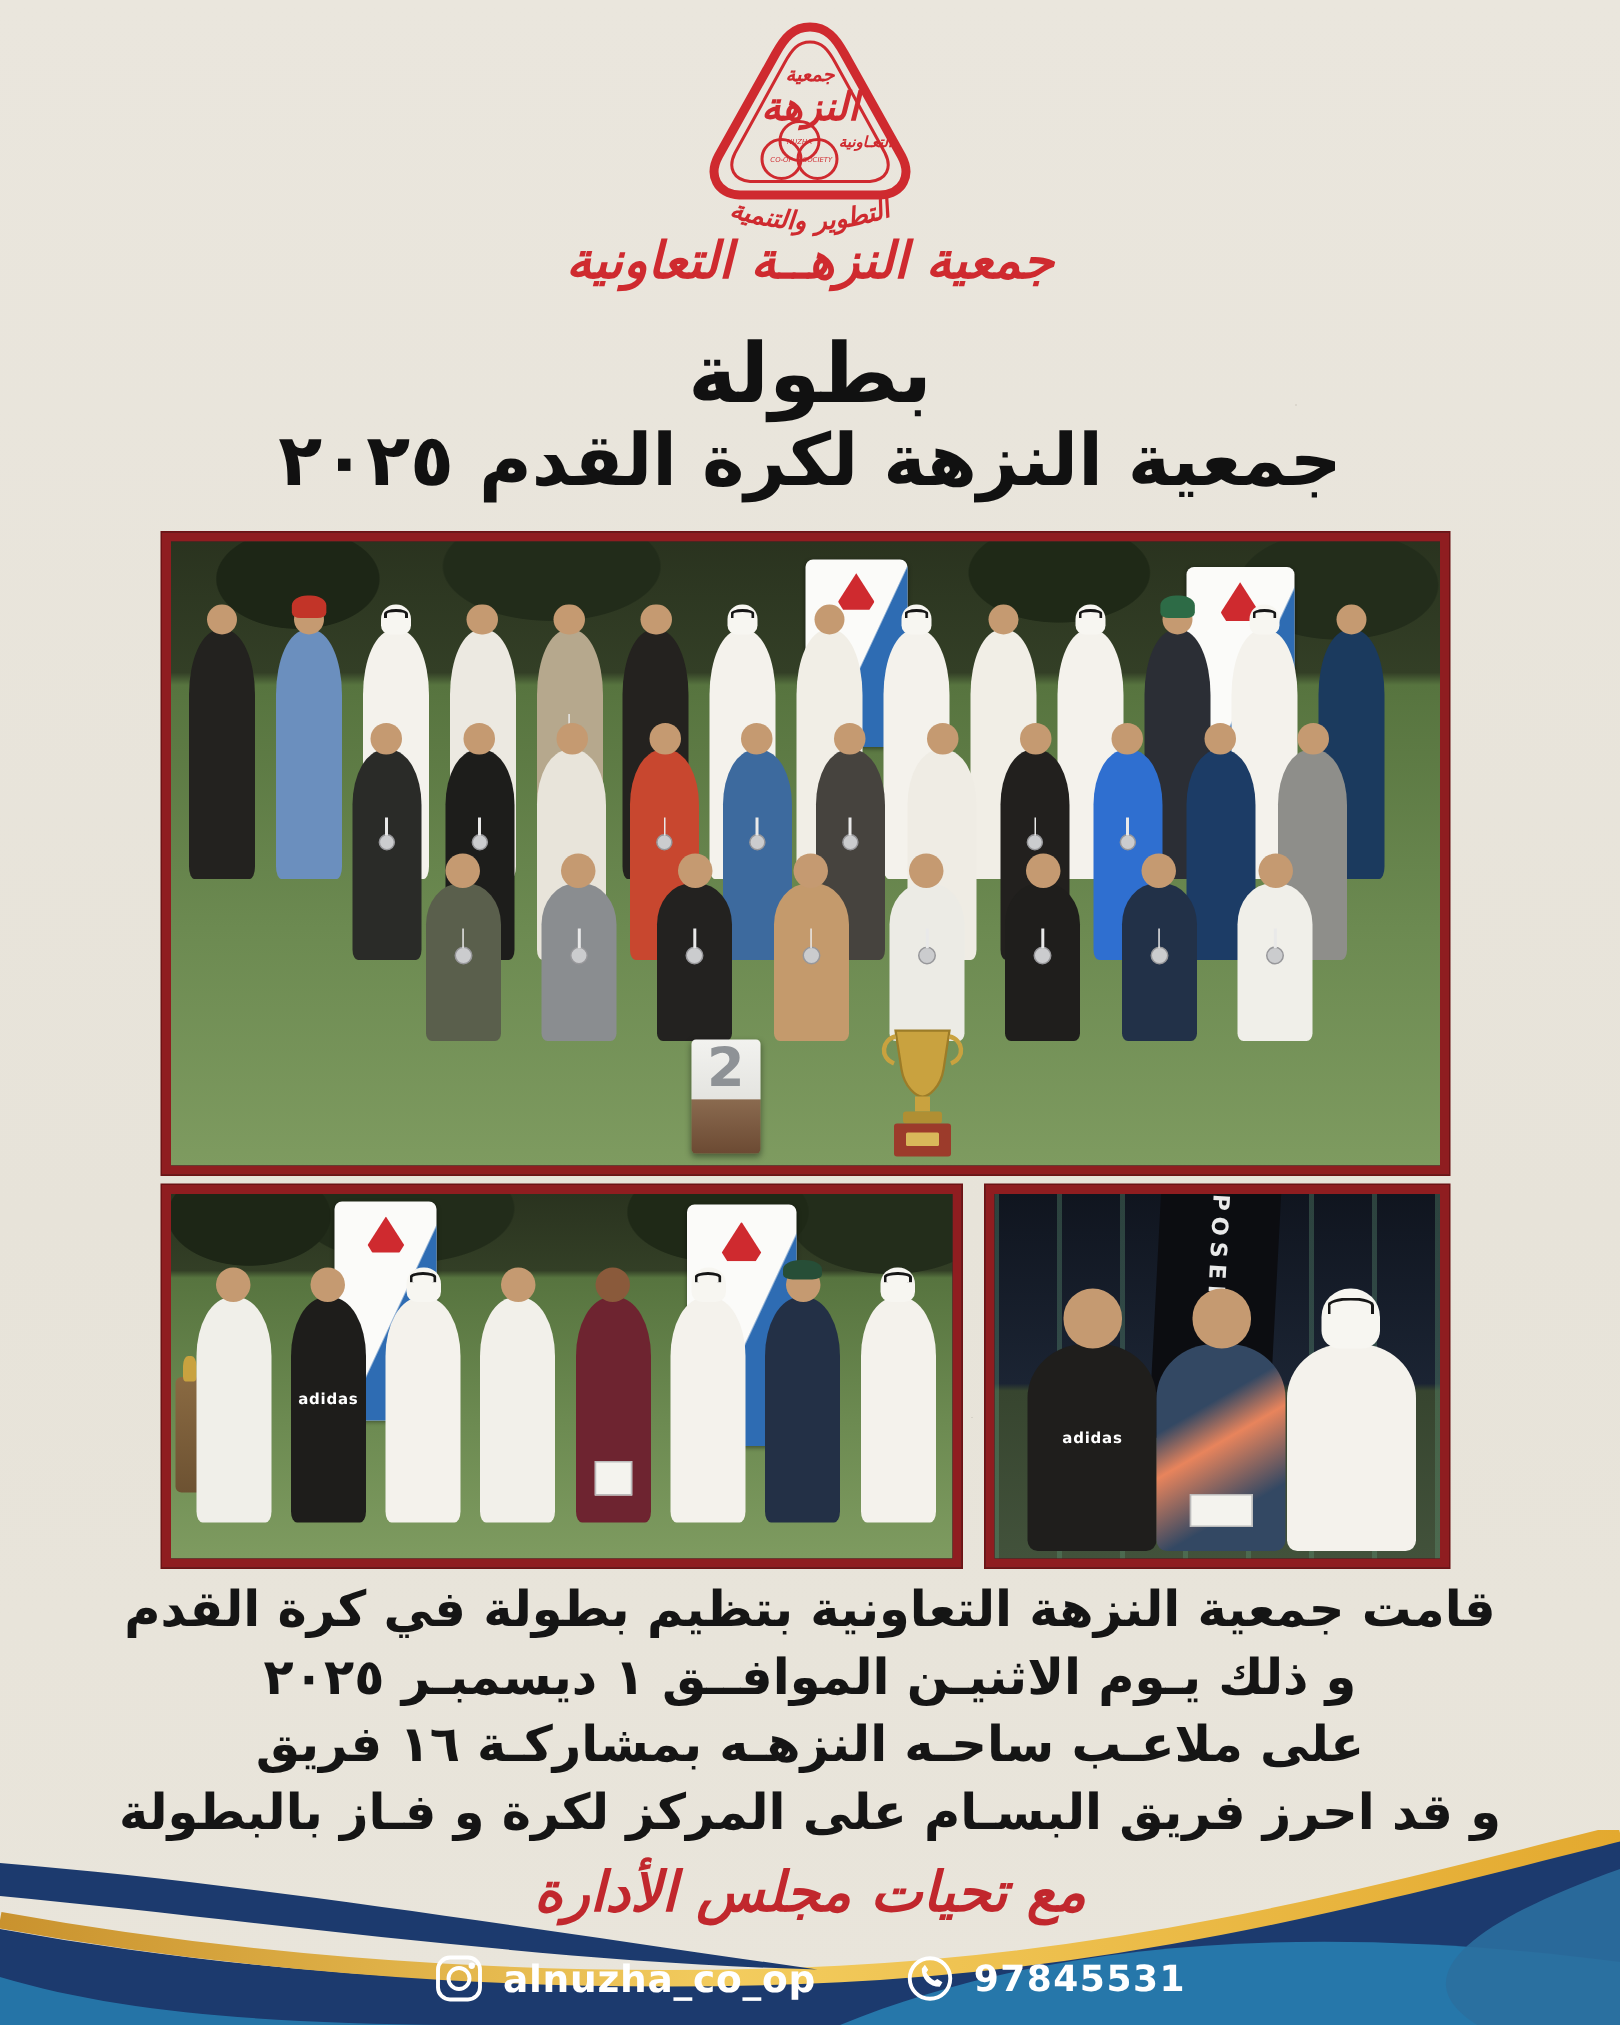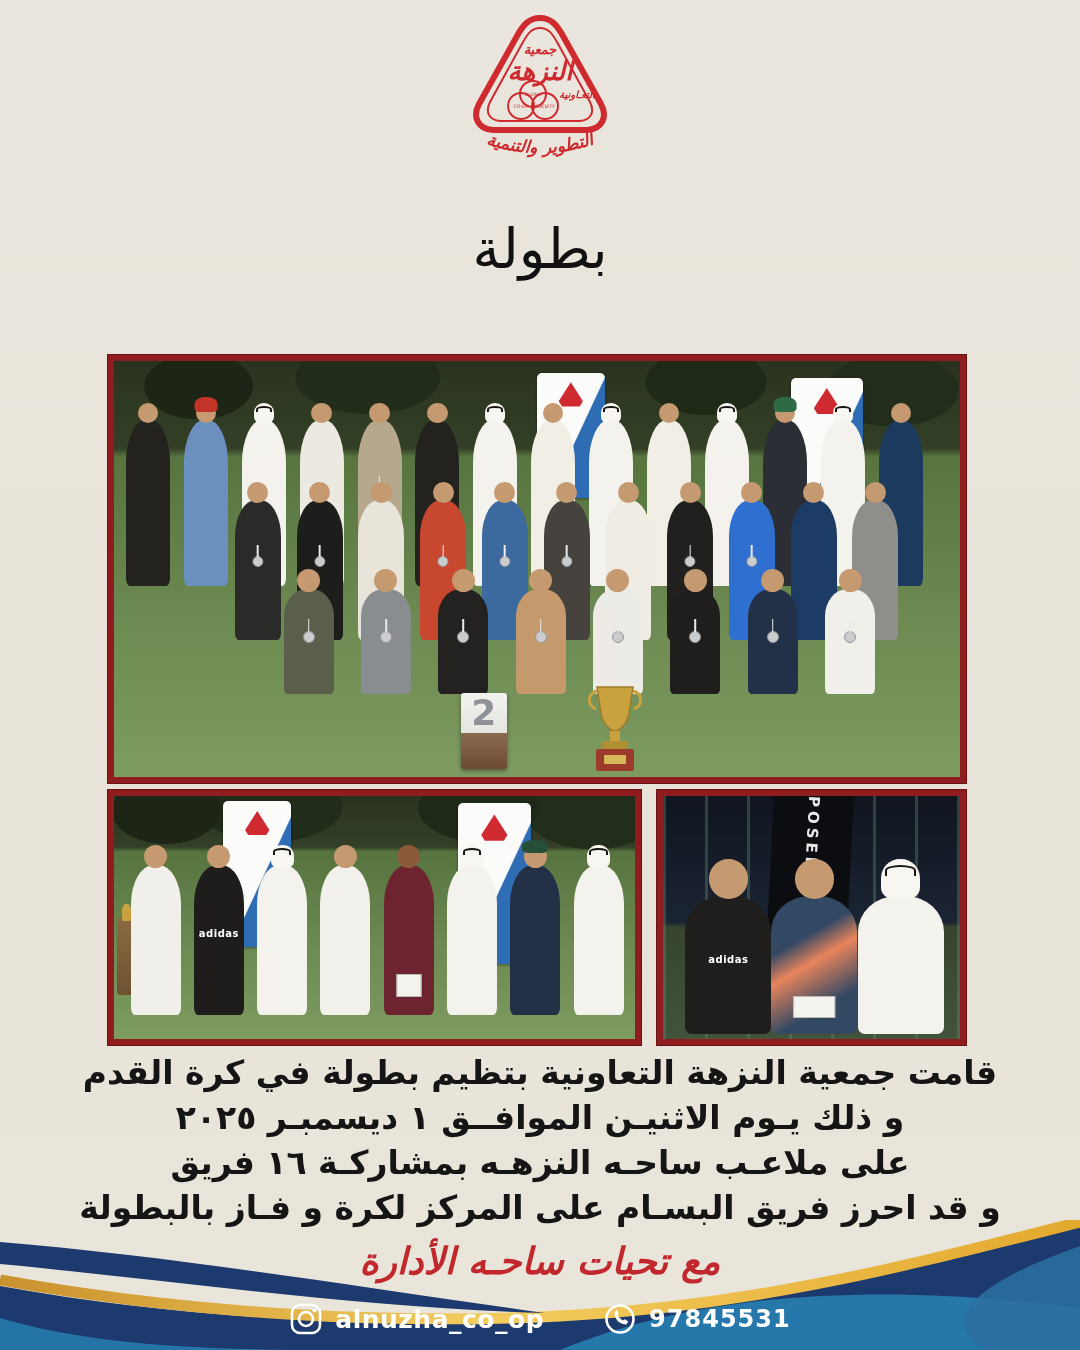--- a/index.html
+++ b/index.html
@@ -11,21 +11,21 @@
       radial-gradient(1px 1px at 60% 70%, rgba(120,110,95,.15) 50%, transparent 51%),
       radial-gradient(1px 1px at 80% 20%, rgba(120,110,95,.12) 50%, transparent 51%),
       linear-gradient(180deg,#eae6dd 0%,#e7e3d9 60%,#e9e5db 100%);}
   
   .brand{position:absolute;top:12px;left:0;right:0;text-align:center;font-style:italic;}
   .brand svg{display:block;margin:0 auto;}
   .brand-ar{font-size:34px;font-weight:bold;color:#cf2a2f;line-height:1.1;margin-top:-6px;}
   .brand-en{font-size:21px;font-weight:bold;color:#cf3434;letter-spacing:.5px;margin-top:2px;}
   
   .title{position:absolute;top:222px;left:0;right:0;text-align:center;color:#111;direction:rtl;}
-  .title .l1{font-size:55px;font-weight:400;line-height:1.0;}
+  .title .l1{font-size:55px;font-weight:700;line-height:1.0;}
   .title .l2{font-size:48px;font-weight:900;line-height:1.25;}
   
   .photo{position:absolute;border:6px solid #8f1d20;box-shadow:0 0 0 1px #6d1214;background:#222;overflow:hidden;}
   .photo-main{left:108px;top:355px;width:846px;height:416px;}
   .photo-award{left:108px;top:790px;width:521px;height:243px;}
   .photo-winner{left:657px;top:790px;width:297px;height:243px;}
   .scene{position:absolute;inset:0;overflow:hidden;}
   .scene-day{background-image:
       radial-gradient(90px 55px at 10% 6%, #1d2616 60%, transparent 61%),
       radial-gradient(120px 60px at 30% 4%, #222c1a 60%, transparent 61%),
@@ -104,24 +104,26 @@
         <text x="172" y="86" font-size="10" font-weight="bold">التعـاونية</text>
         <text x="128" y="84" font-size="4.6">NUZHA</text>
         <text x="116" y="96" font-size="4.6">CO-OP</text>
         <text x="140" y="96" font-size="4.6">SOCIETY</text>
       </g>
       <path id="mottoArc" d="M60,124 Q135,158 210,124" fill="none"></path>
       <text fill="#cf2a2f" font-size="17" font-weight="bold" font-family="DejaVu Sans, sans-serif">
         <textPath href="#mottoArc" startOffset="50%" text-anchor="middle">التطوير والتنمية</textPath>
       </text>
     </svg>
+    <div class="brand-ar" dir="rtl">جمعية النزهــة التعاونية</div>
   </header>
 
   <div class="title">
     <div class="l1">بطولة</div>
+    <div class="l2">جمعية النزهة لكرة القدم ٢٠٢٥</div>
   </div>
 
   <figure class="photo photo-main" style="margin:0">
     <div class="scene scene-day">
       <div class="rollup" style="left:50%;top:3%;width:8%;height:30%;"></div>
       <div class="rollup" style="left:80%;top:4%;width:8.5%;height:36%;"></div>
       <div class="placard">
         <span>2</span>
       </div>
       <div class="trophy">
@@ -374,21 +376,21 @@
       </div>
   </figure>
 
   <div class="bodytext">
     <div>قامت جمعية النزهة التعاونية بتظيم بطولة في كرة القدم</div>
     <div>و ذلك يـوم الاثنيـن الموافــق ١ ديسمبـر ٢٠٢٥</div>
     <div>على ملاعـب ساحـه النزهـه  بمشاركـة ١٦ فريق</div>
     <div>و قد احرز فريق البسـام على المركز لكرة و فـاز بالبطولة</div>
   </div>
 
-  <div class="signature">مع تحيات ساحـه الأدارة</div>
+  <div class="signature">مع تحيات مجلس الأدارة</div>
 
   <svg class="wavefooter" viewBox="0 0 1080 130" preserveAspectRatio="none">
     <defs>
       <linearGradient id="goldG" x1="0" y1="0" x2="1" y2="0">
         <stop offset="0" stop-color="#c9922e"></stop>
           <stop offset=".45" stop-color="#f3cc5e"></stop>
           <stop offset="1" stop-color="#e3a92f"></stop>
       </linearGradient>
     </defs>
     <path d="M0,66 C200,102 400,108 560,98 C760,88 920,46 1080,6 L1080,130 L0,130 Z" fill="#1c3a6e"></path>

